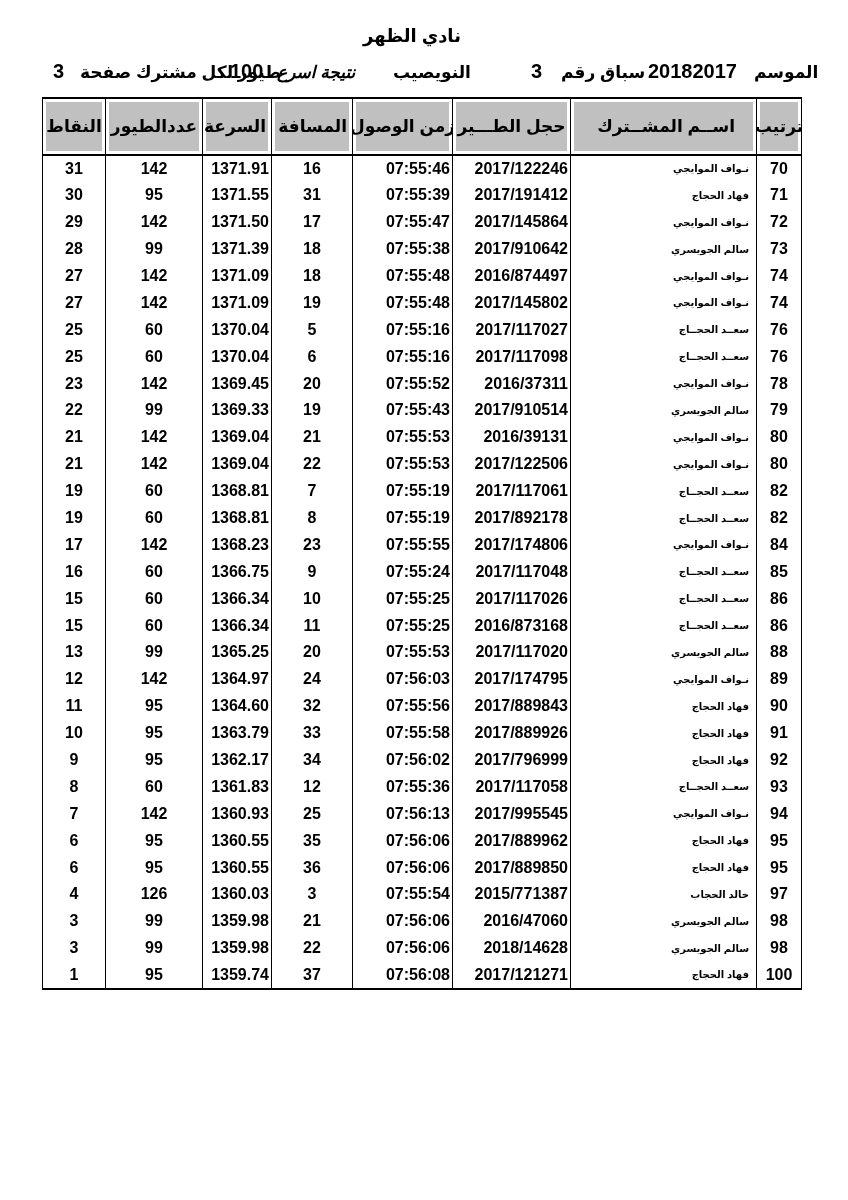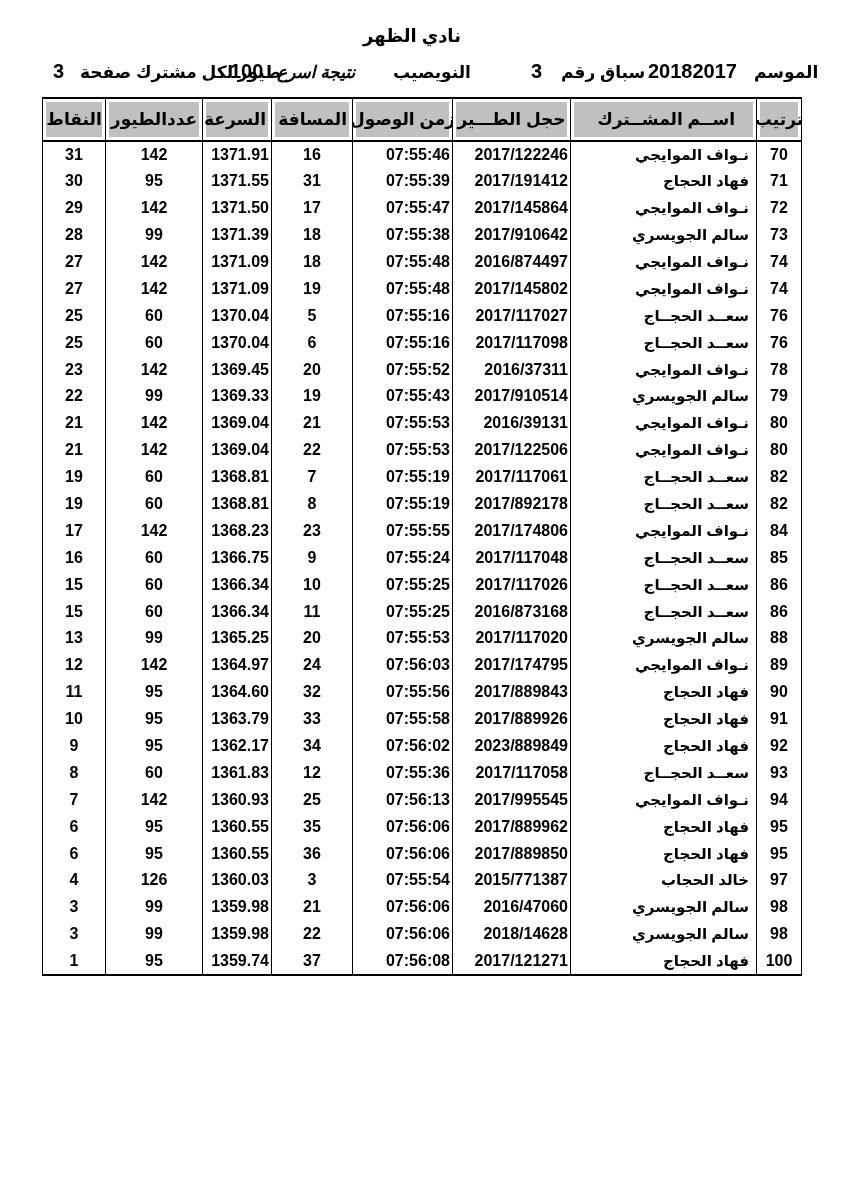--- a/index.html
+++ b/index.html
@@ -38,31 +38,31 @@
   col.w-dist   { width:81px; }
   col.w-speed  { width:69px; }
   col.w-count  { width:97px; }
   col.w-points { width:63px; }
 
   th, td { border-left:1px solid #000; border-right:1px solid #000; padding:0; overflow:hidden; }
 
   thead tr { height:43px; border-bottom:2px solid #000; }
   th { vertical-align:middle; }
   .hdr {
-    margin:3px 3px; background:#c0c0c0; height:35px;
+    margin:3px 3px; background:#c0c0c0; height:49px;
     display:flex; align-items:center; justify-content:center;
     font-size:17px; font-weight:bold; white-space:nowrap;
   }
   th.c-name .hdr { justify-content:flex-start; padding-right:18px; }
   th.c-speed .hdr, th.c-dist .hdr { justify-content:flex-start; padding-right:2px; }
 
   tbody tr { height:26.9px; }
   td { font-size:16px; font-weight:bold; vertical-align:middle; white-space:nowrap; }
   td.c-rank, td.c-dist, td.c-count, td.c-points { text-align:center; }
-  td.c-name { text-align:right; padding-right:7px; font-size:15px; }
+  td.c-name { text-align:right; padding-right:7px; font-size:10px; }
   td.c-ring, td.c-time, td.c-speed { direction:ltr; text-align:right; padding-right:2px; }
 </style>
 </head>
 <body>
 
 <div class="page">
 
   <div class="title">نادي الظهر</div>
 
   <div class="subtitle">
@@ -356,21 +356,21 @@
           <td class="c-time">07:55:58</td>
           <td class="c-dist">33</td>
           <td class="c-speed">1363.79</td>
           <td class="c-count">95</td>
           <td class="c-points">10</td>
         </tr>
 
         <tr>
           <td class="c-rank">92</td>
           <td class="c-name">فهاد الحجاج</td>
-          <td class="c-ring">2023/889849</td>
+          <td class="c-ring">2017/796999</td>
           <td class="c-time">07:56:02</td>
           <td class="c-dist">34</td>
           <td class="c-speed">1362.17</td>
           <td class="c-count">95</td>
           <td class="c-points">9</td>
         </tr>
 
         <tr>
           <td class="c-rank">93</td>
           <td class="c-name">سعــد الحجــاج</td>

